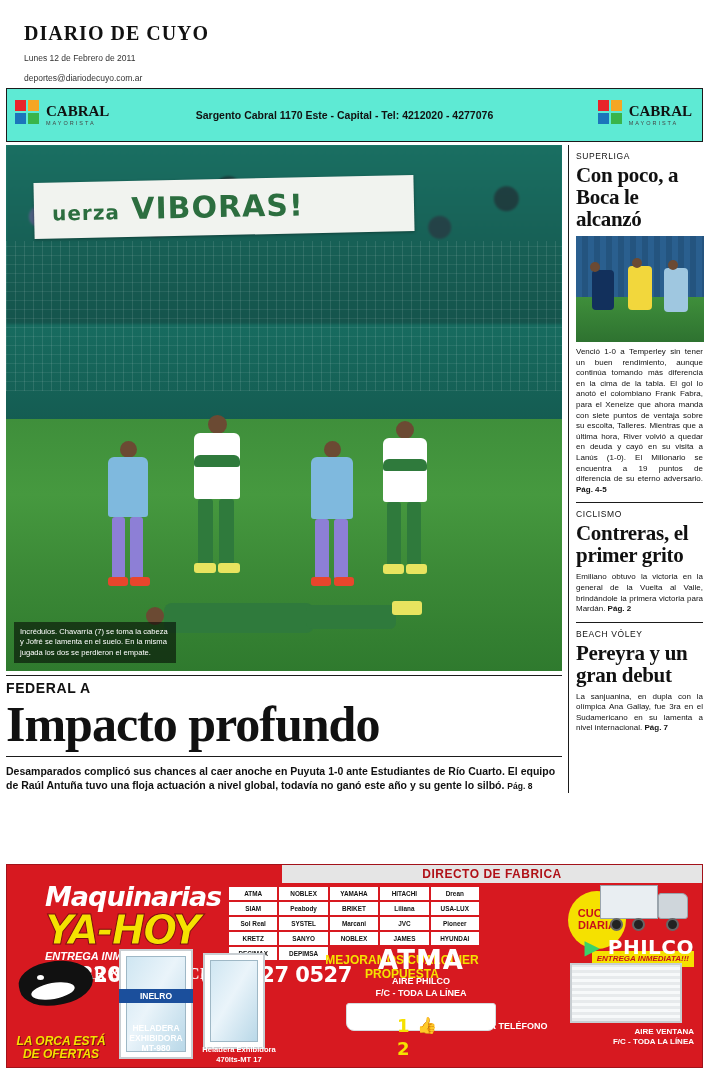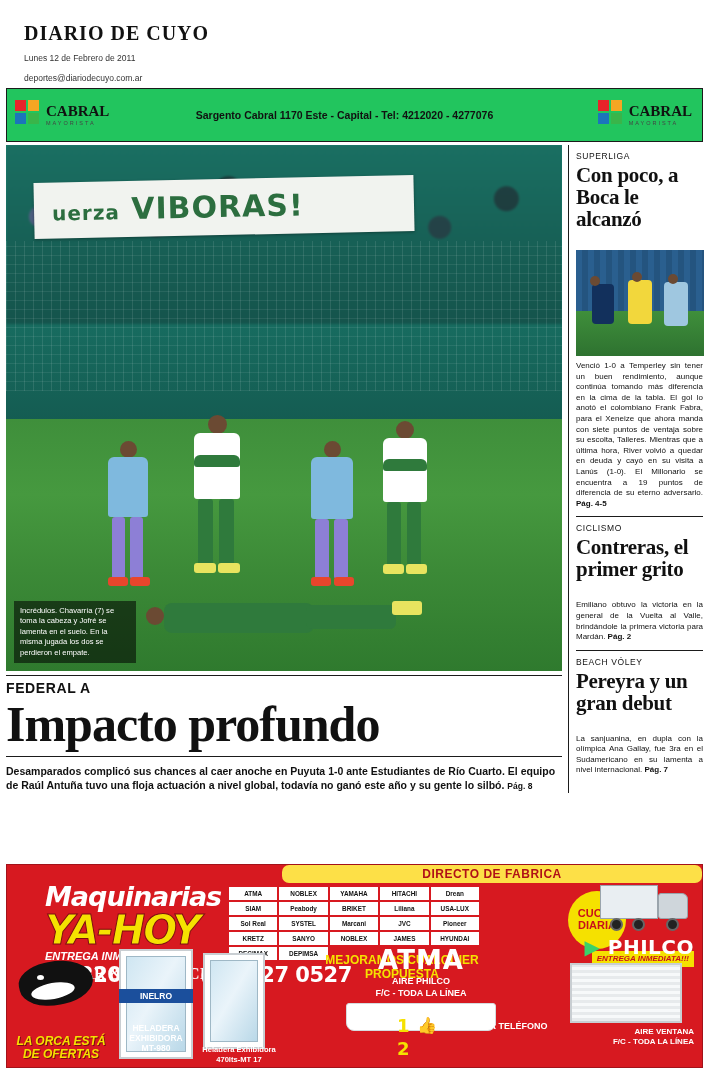--- a/index.html
+++ b/index.html
@@ -51,21 +51,21 @@
   .paper-mail {
     font-size: 8.5px; color: #333; margin-top: 10px;
   }
 
   
   .cabral-banner {
     margin: 2px 6px 3px 6px;
     height: 54px;
     border: 1px solid #1b1b1b;
     display: flex; align-items: center;
-    background: #22c55e;
+    background: #5eead4;
   }
   .cabral-logo {
     width: 110px; display: flex; align-items: center; padding-left: 8px;
   }
   .cabral-squares {
     width: 26px; height: 30px; position: relative; margin-right: 5px;
   }
   .sq { position: absolute; width: 11px; height: 11px; }
   .sq.a { left: 0; top: 0; background: #e8232a; }
   .sq.b { left: 13px; top: 0; background: #f5a623; }
@@ -138,21 +138,21 @@
   }
 
   
   .player { position: absolute; }
   .p-body { position: absolute; border-radius: 6px 6px 3px 3px; }
   .p-head { position: absolute; border-radius: 50%; background: #6b4a33; }
   .p-leg  { position: absolute; border-radius: 3px; }
   .p-shoe { position: absolute; border-radius: 3px; }
 
   .photo-caption {
-    position: absolute; left: 8px; bottom: 8px; width: 122px;
+    position: absolute; left: 8px; bottom: 8px; width: 162px;
     background: rgba(0,0,0,.55); color: #fff;
     font-size: 7.6px; line-height: 10.5px; padding: 5px 6px;
   }
 
   
   .kicker-rule { border-top: 1px solid #1b1b1b; margin-top: 4px; }
   .kicker {
     font-size: 14px; font-weight: bold; letter-spacing: .6px; color: #111;
     padding: 4px 0 2px 0;
   }
@@ -170,21 +170,21 @@
   .lead .pag { font-weight: bold; font-size: 8.5px; }
 
   
   .r-kicker {
     font-size: 8.5px; letter-spacing: .6px; color: #111; font-weight: normal;
     padding-top: 6px;
   }
   .r-head {
     font-family: "Liberation Serif", serif;
     font-weight: bold; font-size: 21px; line-height: 22px; color: #111;
-    padding: 3px 0 20px 0; letter-spacing: -.3px;
+    padding: 3px 0 6px 0; letter-spacing: -.3px;
   }
   .r-photo {
     width: 128px; height: 106px; position: relative; overflow: hidden;
     background: linear-gradient(#1b5f8a, #14405f);
     margin-bottom: 5px;
   }
   .rp-grass {
     position: absolute; left: 0; bottom: 0; width: 100%; height: 42%;
     background: linear-gradient(#3f8f3b, #2e7230);
   }
@@ -199,24 +199,23 @@
   .r-rule { border-top: 1px solid #1b1b1b; margin: 7px 0 0 0; }
 
   
   .bottom-ad {
     position: absolute; left: 6px; bottom: 4px; width: 697px; height: 204px;
     background: #d71920; overflow: hidden;
     border: 1px solid #a3121a;
   }
   .ad-topbar {
     position: absolute; right: 0; top: 0; width: 420px; height: 18px;
-    background: #fde047; color: #b01017;
+    background: #e5e5e5; color: #b01017;
     font-weight: bold; font-size: 12px; text-align: center; line-height: 18px;
     letter-spacing: .5px;
-    border-radius: 7px;
   }
   .ad-yahoy {
     position: absolute; left: 38px; top: 8px; width: 210px;
   }
   .ad-maq {
     font-family: "DejaVu Sans", sans-serif;
     font-style: italic; font-weight: bold; font-size: 27px; color: #fff;
     letter-spacing: -1px;
     margin-top: 8px;
   }

